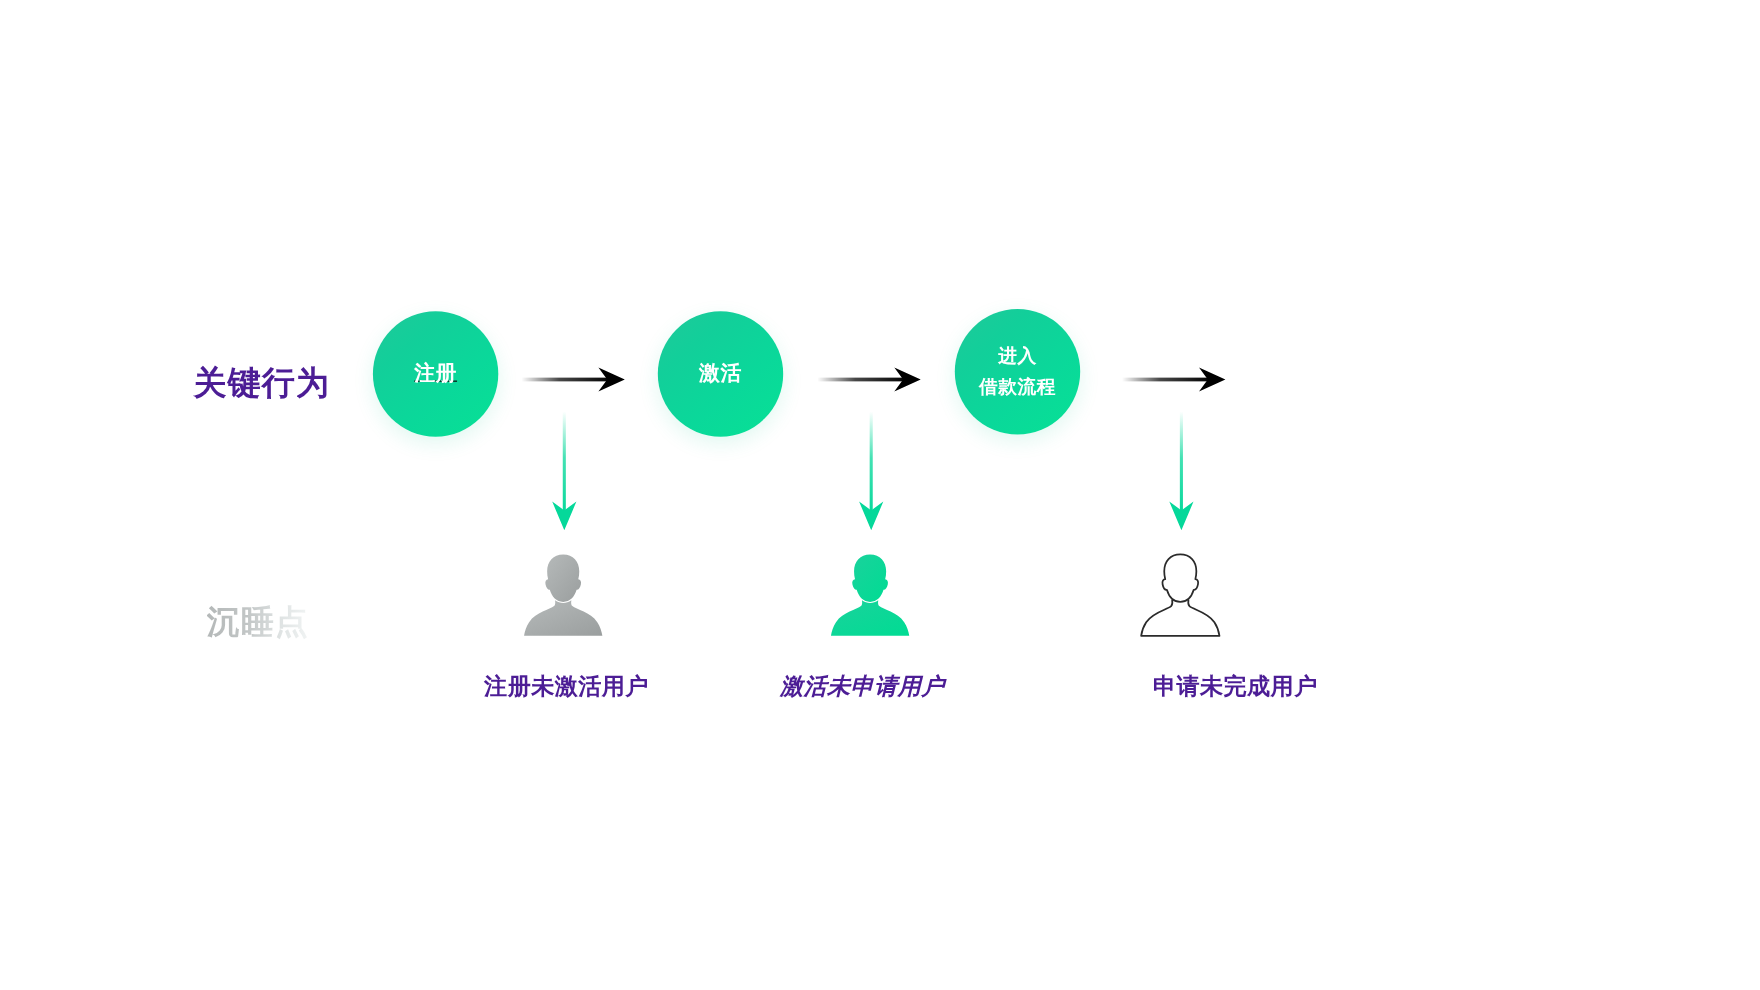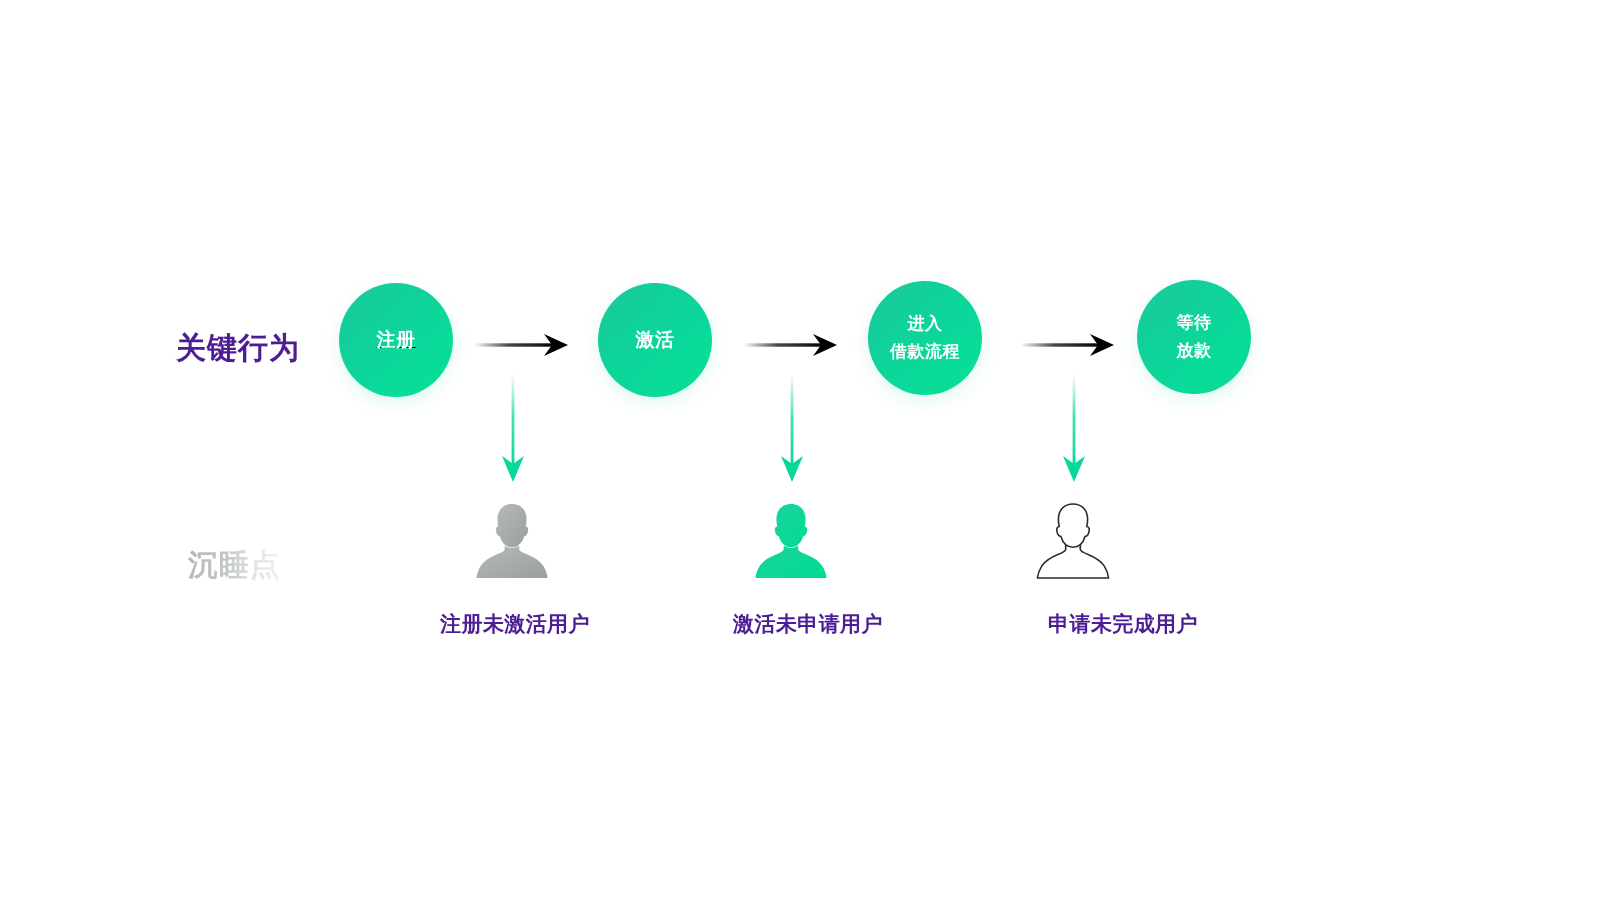--- a/index.html
+++ b/index.html
@@ -113,21 +113,21 @@
     top: 610px;
     font-size: 21px;
     font-weight: 700;
     color: #4c1d95;
     letter-spacing: 0.4px;
     white-space: nowrap;
     transform: translateX(-50%);
     user-select: none;
   }
   #caption-0 { left: 515px; }
-  #caption-1 { left: 808px; }
+  #caption-1 { left: 784px; font-style: italic; }
   #caption-2 { left: 1078px; margin-left: 45px; }
 </style>
 </head>
 <body>
 
 <div id="stage">
 
   <div class="row-label" id="label-key-action">关键行为</div>
 
   <div class="row-label" id="label-sleep-point">沉睡点</div>
@@ -138,24 +138,20 @@
 
   <div class="node-circle" id="circle-1">
     <span class="node-line">激活</span>
   </div>
 
   <div class="node-circle two-line" id="circle-2">
     <span class="node-line">进入</span>
     <span class="node-line">借款流程</span>
   </div>
 
-  <div class="node-circle two-line" id="circle-3">
-    <span class="node-line">等待</span>
-    <span class="node-line">放款</span>
-  </div>
 
   <svg class="h-arrow" id="harrow-0" viewBox="0 0 96 34">
     <defs>
       <linearGradient id="hgrad0" x1="0" y1="0" x2="1" y2="0">
         <stop offset="0%" stop-color="#000000" stop-opacity="0"></stop>
         <stop offset="42%" stop-color="#000000" stop-opacity="0.72"></stop>
         <stop offset="100%" stop-color="#000000" stop-opacity="1"></stop>
       </linearGradient>
     </defs>
     <rect x="0" y="15.3" width="82" height="3.4" fill="url(#hgrad0)"></rect>

